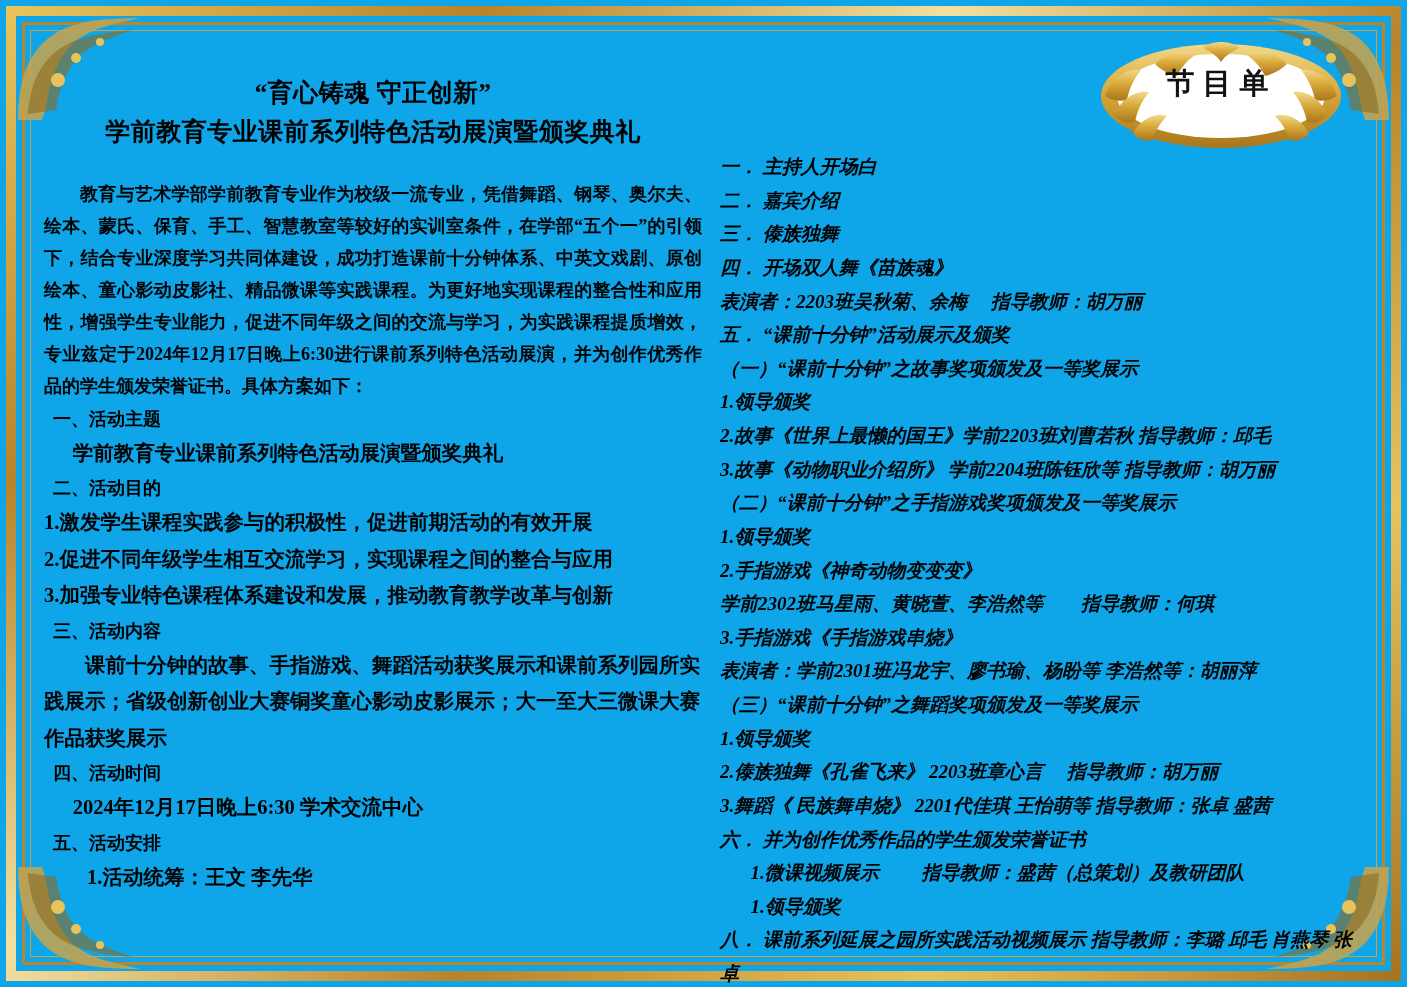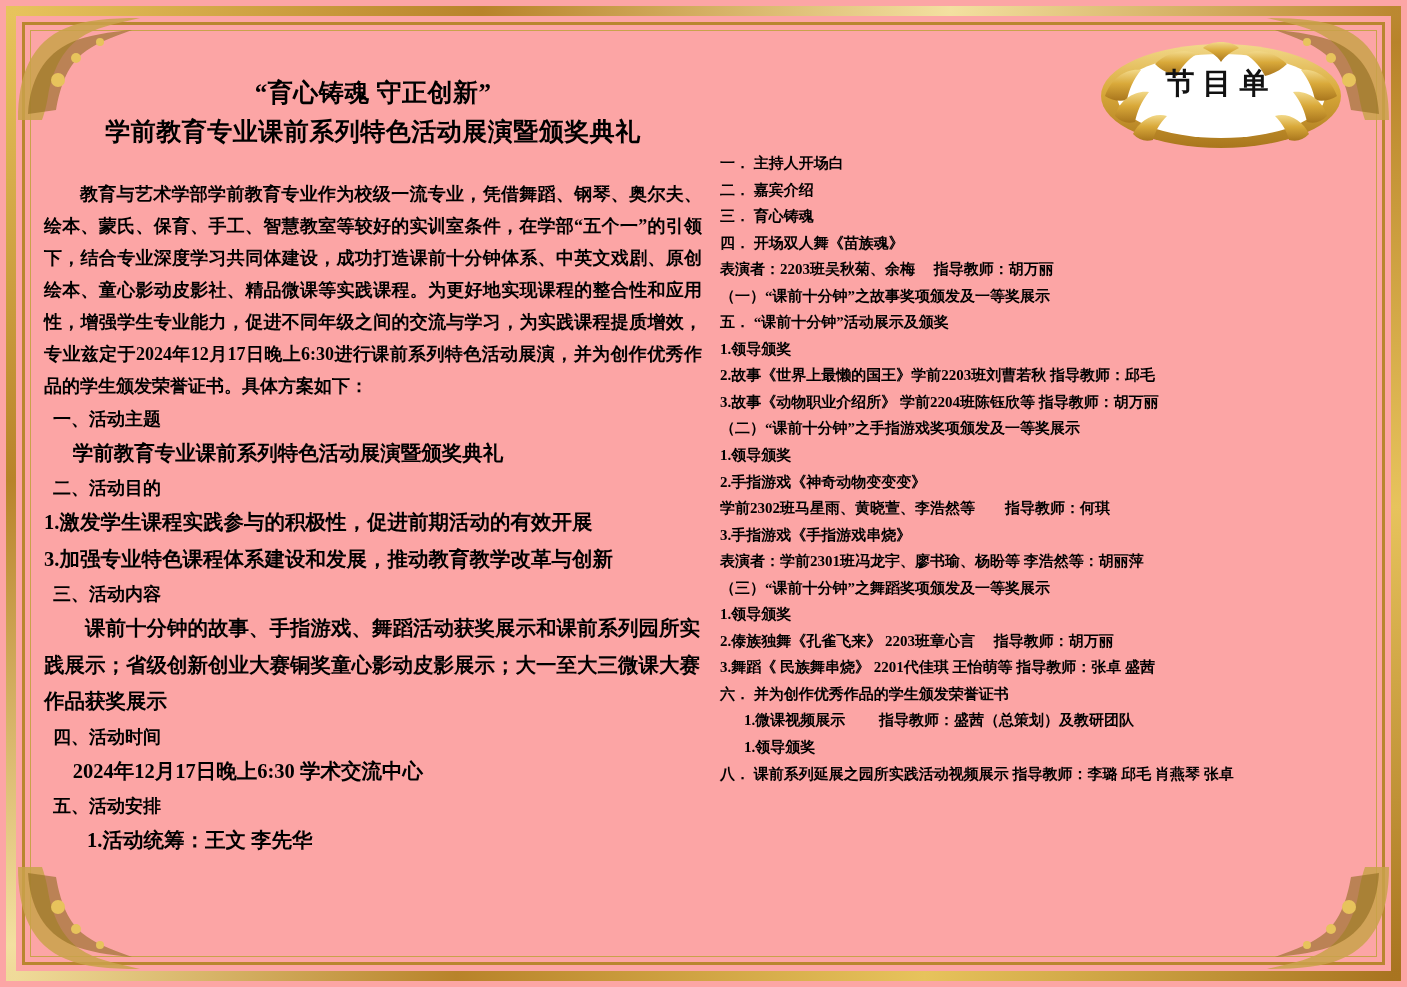--- a/index.html
+++ b/index.html
@@ -11,21 +11,21 @@
     width: 1407px;
     height: 987px;
     font-family: "Liberation Serif", "DejaVu Serif", serif;
     color: #000000;
     overflow: hidden;
     position: relative;
   }
   .page {
     position: absolute;
     inset: 0;
-    background: #fca5a5;
+    background: #0ea5e9;
   }
 
   
   .border-outer {
     position: absolute;
     left: 6px; top: 6px; right: 6px; bottom: 6px;
     border: 10px solid #c8962a;
     border-image: linear-gradient(135deg, #e7c35c 0%, #b8832a 20%, #f3e0a0 40%, #b8832a 60%, #e7c35c 80%, #a87420 100%) 1;
     box-sizing: border-box;
   }
@@ -133,23 +133,24 @@
     font-weight: bold;
     letter-spacing: 8px;
     font-family: "Liberation Serif", "DejaVu Serif", serif;
     color: #111;
   }
 
   .program {
     margin-top: 106px;
   }
   .p-line {
-    font-size: 15px;
+    font-size: 19px;
     line-height: 1.77;
     font-weight: bold;
+    font-style: italic;
   }
   .p-line.ind2 { padding-left: 1.6em; }
 </style>
 </head>
 <body>
 
 <div class="page">
 
   <div class="border-outer"></div>
   <div class="border-mid"></div>
@@ -207,20 +208,21 @@
       <div>
 
         <div>
           <div class="sec-head ind1">一、活动主题</div>
           <div class="line ind1">学前教育专业课前系列特色活动展演暨颁奖典礼</div>
         </div>
 
         <div>
           <div class="sec-head ind1">二、活动目的</div>
           <div class="line">1.激发学生课程实践参与的积极性，促进前期活动的有效开展</div>
+          <div class="line">2.促进不同年级学生相互交流学习，实现课程之间的整合与应用</div>
           <div class="line">3.加强专业特色课程体系建设和发展，推动教育教学改革与创新</div>
         </div>
 
         <div>
           <div class="sec-head ind1">三、活动内容</div>
           <div class="line">
               <span class="indent2">课前十分钟的故事、手指游戏、舞蹈活动获奖展示和课前系列园所实践展示；省级创新创业大赛铜奖童心影动皮影展示；大一至大三微课大赛作品获奖展示</span>
             </div>
         </div>
 
@@ -261,25 +263,25 @@
             <path d="M202 26 C190 14 172 10 160 16 C170 22 176 30 180 38 C188 36 196 32 202 26 Z"></path>
             <path d="M118 10 C126 2 146 2 154 10 C146 14 140 18 136 24 C132 18 126 14 118 10 Z"></path>
           </g>
         </svg>
         <div class="badge-text">节目单</div>
       </div>
 
       <div class="program">
         <div class="p-line">一． 主持人开场白</div>
         <div class="p-line">二． 嘉宾介绍</div>
-        <div class="p-line">三． 育心铸魂</div>
+        <div class="p-line">三． 傣族独舞</div>
         <div class="p-line">四． 开场双人舞《苗族魂》</div>
         <div class="p-line">表演者：2203班吴秋菊、余梅　 指导教师：胡万丽</div>
+        <div class="p-line">五． “课前十分钟”活动展示及颁奖</div>
         <div class="p-line">（一）“课前十分钟”之故事奖项颁发及一等奖展示</div>
-        <div class="p-line">五． “课前十分钟”活动展示及颁奖</div>
         <div class="p-line">1.领导颁奖</div>
         <div class="p-line">2.故事《世界上最懒的国王》学前2203班刘曹若秋 指导教师：邱毛</div>
         <div class="p-line">3.故事《动物职业介绍所》 学前2204班陈钰欣等 指导教师：胡万丽</div>
         <div class="p-line">（二）“课前十分钟”之手指游戏奖项颁发及一等奖展示</div>
         <div class="p-line">1.领导颁奖</div>
         <div class="p-line">2.手指游戏《神奇动物变变变》</div>
         <div class="p-line">学前2302班马星雨、黄晓萱、李浩然等　　指导教师：何琪</div>
         <div class="p-line">3.手指游戏《手指游戏串烧》</div>
         <div class="p-line">表演者：学前2301班冯龙宇、廖书瑜、杨盼等 李浩然等：胡丽萍</div>
         <div class="p-line">（三）“课前十分钟”之舞蹈奖项颁发及一等奖展示</div>

